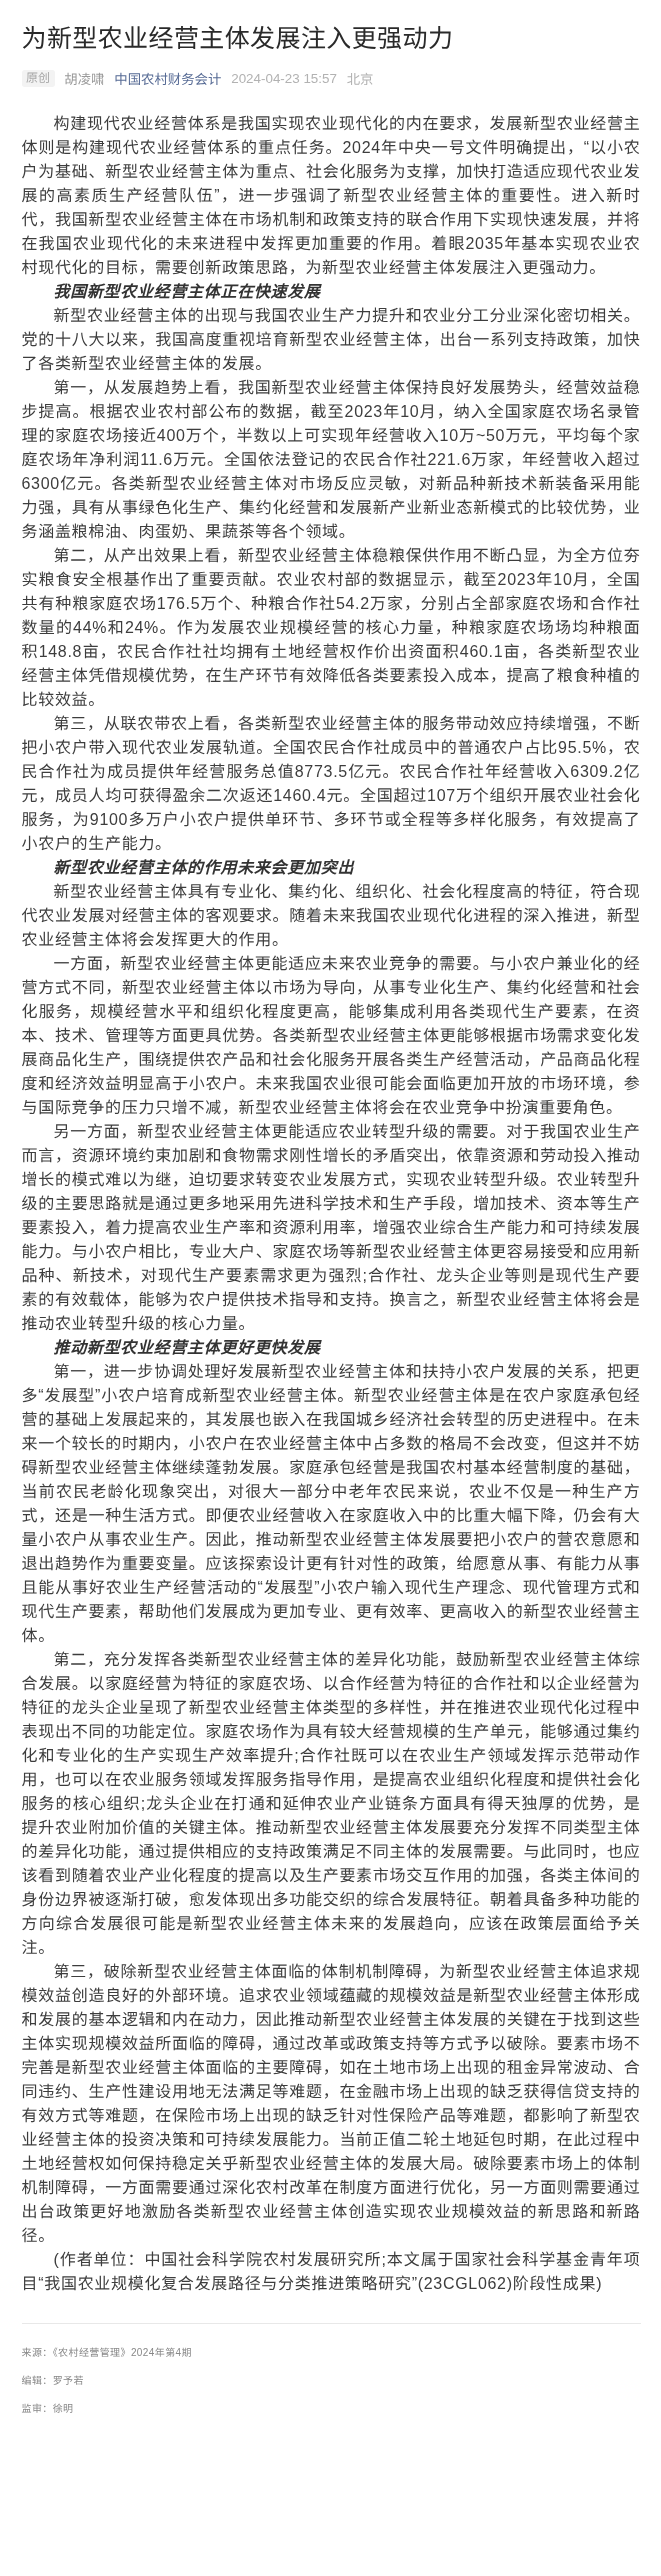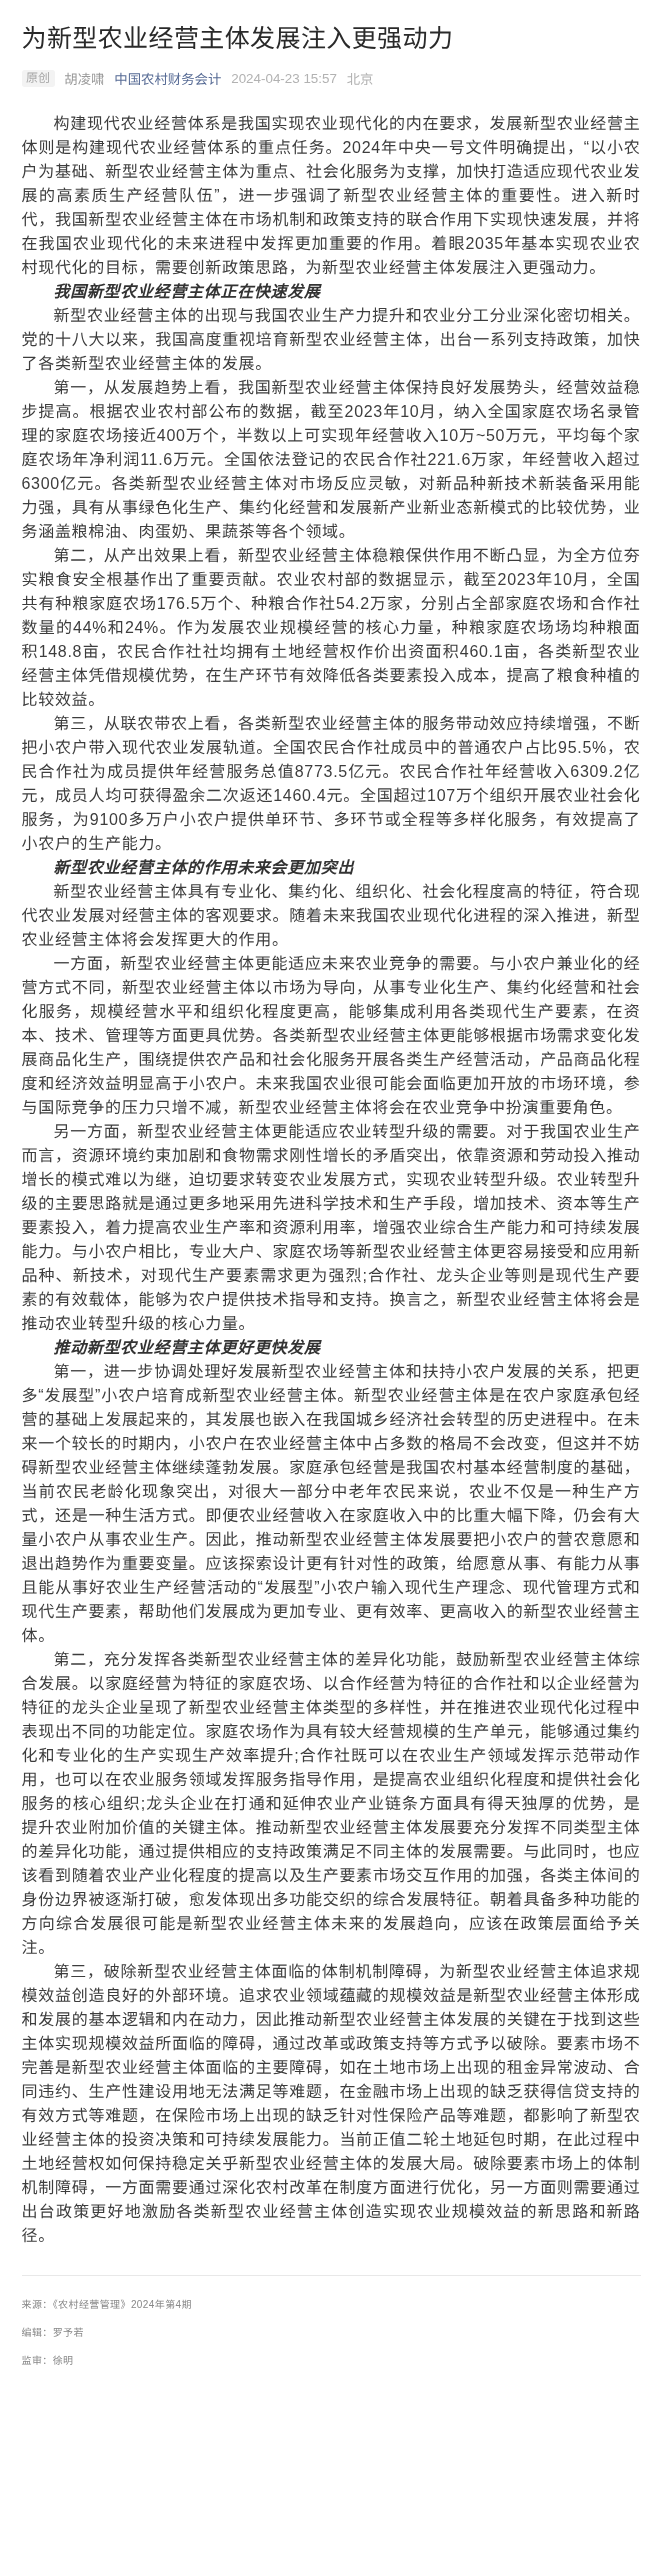--- a/index.html
+++ b/index.html
@@ -62,20 +62,21 @@
       <p class="para">第二，从产出效果上看，新型农业经营主体稳粮保供作用不断凸显，为全方位夯实粮食安全根基作出了重要贡献。农业农村部的数据显示，截至2023年10月，全国共有种粮家庭农场176.5万个、种粮合作社54.2万家，分别占全部家庭农场和合作社数量的44%和24%。作为发展农业规模经营的核心力量，种粮家庭农场场均种粮面积148.8亩，农民合作社社均拥有土地经营权作价出资面积460.1亩，各类新型农业经营主体凭借规模优势，在生产环节有效降低各类要素投入成本，提高了粮食种植的比较效益。</p>
       <p class="para">第三，从联农带农上看，各类新型农业经营主体的服务带动效应持续增强，不断把小农户带入现代农业发展轨道。全国农民合作社成员中的普通农户占比95.5%，农民合作社为成员提供年经营服务总值8773.5亿元。农民合作社年经营收入6309.2亿元，成员人均可获得盈余二次返还1460.4元。全国超过107万个组织开展农业社会化服务，为9100多万户小农户提供单环节、多环节或全程等多样化服务，有效提高了小农户的生产能力。</p>
       <h2 class="section-heading">新型农业经营主体的作用未来会更加突出</h2>
       <p class="para">新型农业经营主体具有专业化、集约化、组织化、社会化程度高的特征，符合现代农业发展对经营主体的客观要求。随着未来我国农业现代化进程的深入推进，新型农业经营主体将会发挥更大的作用。</p>
       <p class="para">一方面，新型农业经营主体更能适应未来农业竞争的需要。与小农户兼业化的经营方式不同，新型农业经营主体以市场为导向，从事专业化生产、集约化经营和社会化服务，规模经营水平和组织化程度更高，能够集成利用各类现代生产要素，在资本、技术、管理等方面更具优势。各类新型农业经营主体更能够根据市场需求变化发展商品化生产，围绕提供农产品和社会化服务开展各类生产经营活动，产品商品化程度和经济效益明显高于小农户。未来我国农业很可能会面临更加开放的市场环境，参与国际竞争的压力只增不减，新型农业经营主体将会在农业竞争中扮演重要角色。</p>
       <p class="para">另一方面，新型农业经营主体更能适应农业转型升级的需要。对于我国农业生产而言，资源环境约束加剧和食物需求刚性增长的矛盾突出，依靠资源和劳动投入推动增长的模式难以为继，迫切要求转变农业发展方式，实现农业转型升级。农业转型升级的主要思路就是通过更多地采用先进科学技术和生产手段，增加技术、资本等生产要素投入，着力提高农业生产率和资源利用率，增强农业综合生产能力和可持续发展能力。与小农户相比，专业大户、家庭农场等新型农业经营主体更容易接受和应用新品种、新技术，对现代生产要素需求更为强烈;合作社、龙头企业等则是现代生产要素的有效载体，能够为农户提供技术指导和支持。换言之，新型农业经营主体将会是推动农业转型升级的核心力量。</p>
       <h2 class="section-heading">推动新型农业经营主体更好更快发展</h2>
       <p class="para">第一，进一步协调处理好发展新型农业经营主体和扶持小农户发展的关系，把更多“发展型”小农户培育成新型农业经营主体。新型农业经营主体是在农户家庭承包经营的基础上发展起来的，其发展也嵌入在我国城乡经济社会转型的历史进程中。在未来一个较长的时期内，小农户在农业经营主体中占多数的格局不会改变，但这并不妨碍新型农业经营主体继续蓬勃发展。家庭承包经营是我国农村基本经营制度的基础，当前农民老龄化现象突出，对很大一部分中老年农民来说，农业不仅是一种生产方式，还是一种生活方式。即便农业经营收入在家庭收入中的比重大幅下降，仍会有大量小农户从事农业生产。因此，推动新型农业经营主体发展要把小农户的营农意愿和退出趋势作为重要变量。应该探索设计更有针对性的政策，给愿意从事、有能力从事且能从事好农业生产经营活动的“发展型”小农户输入现代生产理念、现代管理方式和现代生产要素，帮助他们发展成为更加专业、更有效率、更高收入的新型农业经营主体。</p>
       <p class="para">第二，充分发挥各类新型农业经营主体的差异化功能，鼓励新型农业经营主体综合发展。以家庭经营为特征的家庭农场、以合作经营为特征的合作社和以企业经营为特征的龙头企业呈现了新型农业经营主体类型的多样性，并在推进农业现代化过程中表现出不同的功能定位。家庭农场作为具有较大经营规模的生产单元，能够通过集约化和专业化的生产实现生产效率提升;合作社既可以在农业生产领域发挥示范带动作用，也可以在农业服务领域发挥服务指导作用，是提高农业组织化程度和提供社会化服务的核心组织;龙头企业在打通和延伸农业产业链条方面具有得天独厚的优势，是提升农业附加价值的关键主体。推动新型农业经营主体发展要充分发挥不同类型主体的差异化功能，通过提供相应的支持政策满足不同主体的发展需要。与此同时，也应该看到随着农业产业化程度的提高以及生产要素市场交互作用的加强，各类主体间的身份边界被逐渐打破，愈发体现出多功能交织的综合发展特征。朝着具备多种功能的方向综合发展很可能是新型农业经营主体未来的发展趋向，应该在政策层面给予关注。</p>
       <p class="para">第三，破除新型农业经营主体面临的体制机制障碍，为新型农业经营主体追求规模效益创造良好的外部环境。追求农业领域蕴藏的规模效益是新型农业经营主体形成和发展的基本逻辑和内在动力，因此推动新型农业经营主体发展的关键在于找到这些主体实现规模效益所面临的障碍，通过改革或政策支持等方式予以破除。要素市场不完善是新型农业经营主体面临的主要障碍，如在土地市场上出现的租金异常波动、合同违约、生产性建设用地无法满足等难题，在金融市场上出现的缺乏获得信贷支持的有效方式等难题，在保险市场上出现的缺乏针对性保险产品等难题，都影响了新型农业经营主体的投资决策和可持续发展能力。当前正值二轮土地延包时期，在此过程中土地经营权如何保持稳定关乎新型农业经营主体的发展大局。破除要素市场上的体制机制障碍，一方面需要通过深化农村改革在制度方面进行优化，另一方面则需要通过出台政策更好地激励各类新型农业经营主体创造实现农业规模效益的新思路和新路径。</p>
+      <p class="para">(作者单位：中国社会科学院农村发展研究所;本文属于国家社会科学基金青年项目“我国农业规模化复合发展路径与分类推进策略研究”(23CGL062)阶段性成果)</p>
     </div>
 
   <hr class="divider">
 
   <div class="footer">
     <div class="footer-line">来源：《农村经营管理》2024年第4期</div>
     <div class="footer-line">编辑：罗予若</div>
     <div class="footer-line">监审：徐明</div>
   </div>
 

